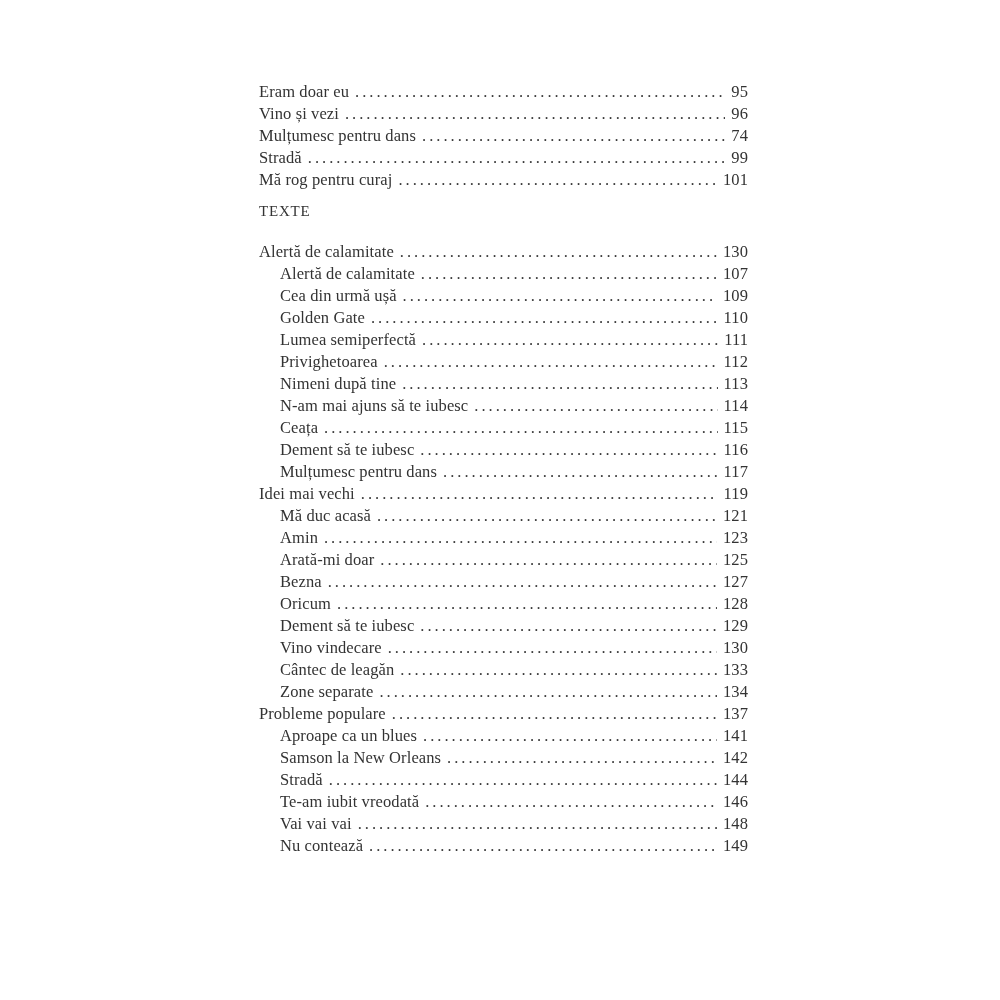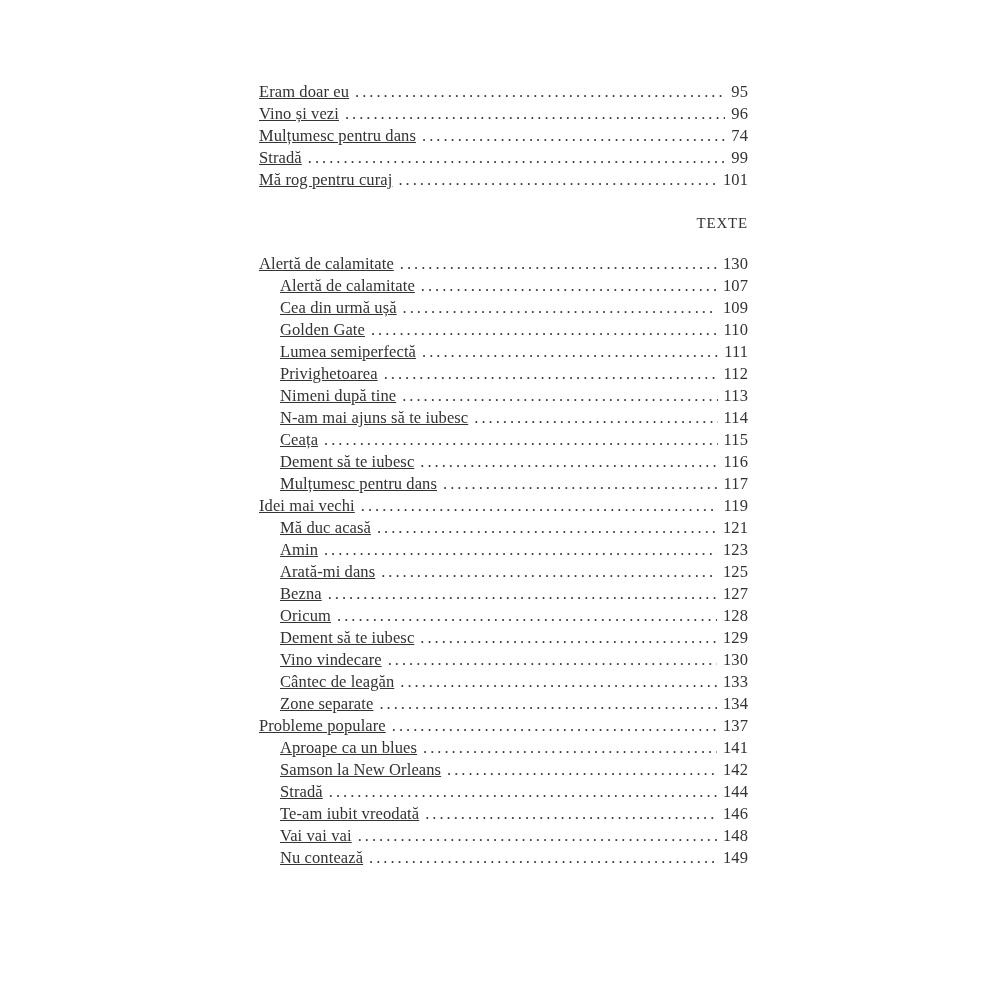--- a/index.html
+++ b/index.html
@@ -31,43 +31,42 @@
     line-height: 22px;
     font-size: 16.5px;
     letter-spacing: 0.1px;
   }
   .toc-row.indent {
     padding-left: 21px;
   }
   .title {
     white-space: nowrap;
     padding-right: 6px;
-    text-decoration: underline;
   }
   .dots {
     flex: 1 1 auto;
     overflow: hidden;
     white-space: nowrap;
     min-width: 0;
   }
   .dots::after {
     content: "..........................................................................................................";
     letter-spacing: 3px;
     color: #3a3a3a;
   }
   .pagenum {
     white-space: nowrap;
     padding-left: 6px;
     text-align: right;
   }
   .section-heading {
-    margin: 21px 0 0 0;
+    margin: 9px 0 0 0;
     height: 22px;
     line-height: 22px;
-    text-align: right;
+    text-align: left;
     font-size: 15px;
     font-weight: normal;
     letter-spacing: 0.8px;
     color: #333333;
   }
   .toc-block.main {
     margin-top: 19px;
   }
 </style>
 </head>
@@ -168,21 +167,21 @@
           <span class="title">Mă duc acasă</span>
           <span class="dots"></span>
           <span class="pagenum">121</span>
         </div>
         <div class="toc-row indent">
           <span class="title">Amin</span>
           <span class="dots"></span>
           <span class="pagenum">123</span>
         </div>
         <div class="toc-row indent">
-          <span class="title">Arată-mi dans</span>
+          <span class="title">Arată-mi doar</span>
           <span class="dots"></span>
           <span class="pagenum">125</span>
         </div>
         <div class="toc-row indent">
           <span class="title">Bezna</span>
           <span class="dots"></span>
           <span class="pagenum">127</span>
         </div>
         <div class="toc-row indent">
           <span class="title">Oricum</span>

